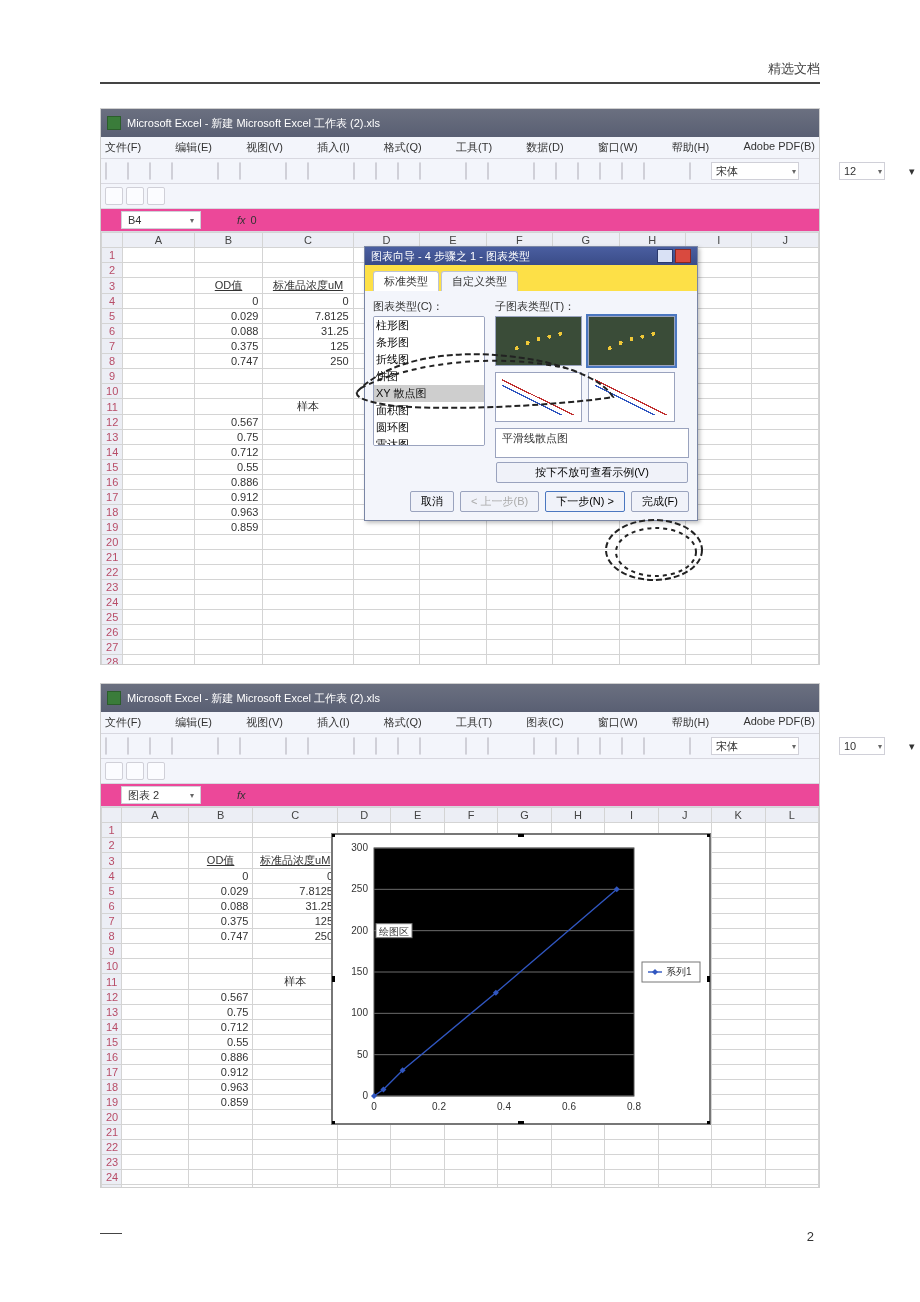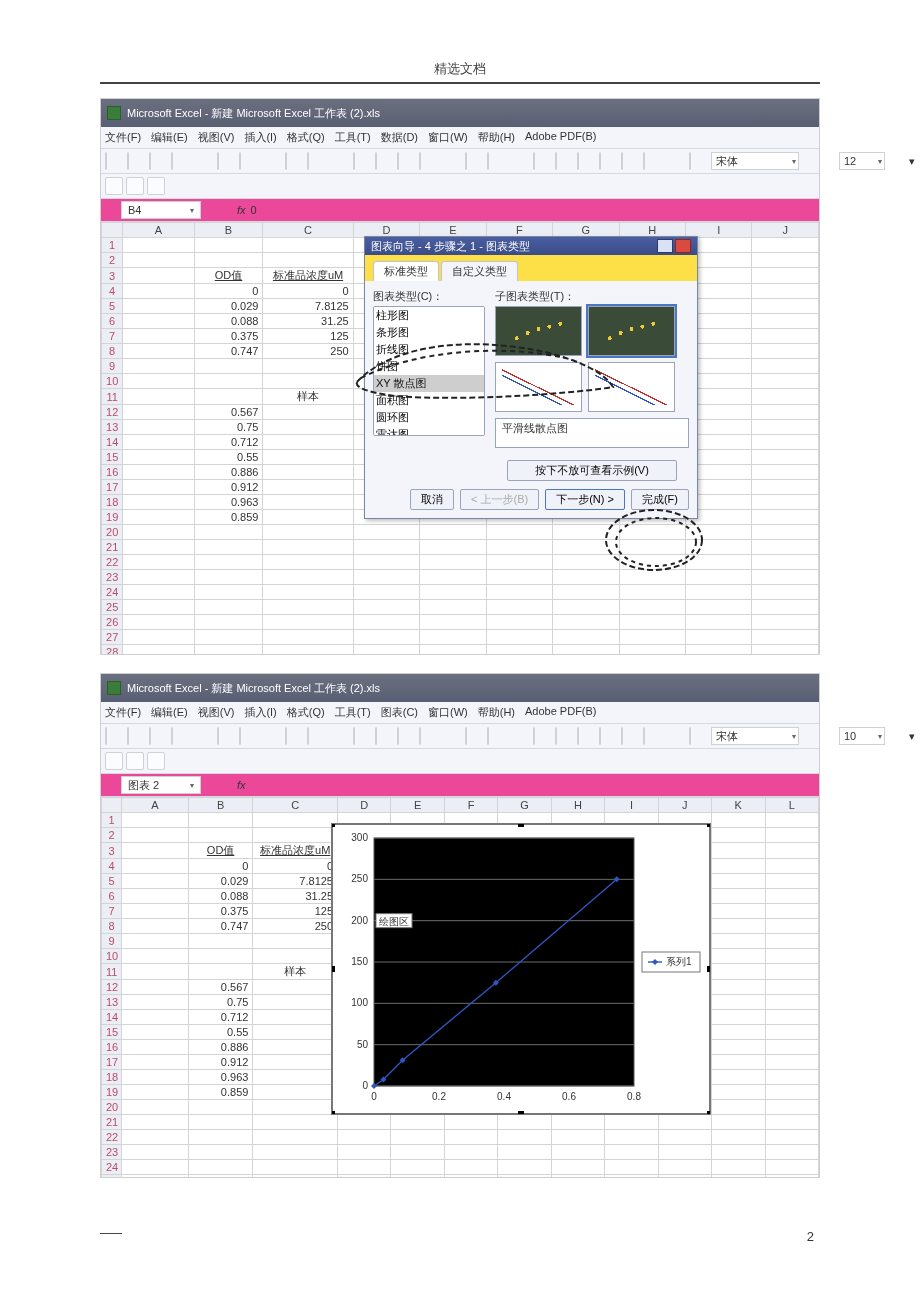--- a/index.html
+++ b/index.html
@@ -1,23 +1,23 @@
 <!DOCTYPE html>
 <html><head>
 <meta charset="utf-8">
 <style>
   body { margin:0; background:#fff; font-family:"SimSun","宋体",Arial,sans-serif; color:#333; }
   .page { width:920px; min-height:1302px; margin:0 auto; position:relative; padding:60px 100px 80px 100px; box-sizing:border-box; }
-  .page-header { text-align:center; font-size:13px; color:#444; border-bottom:2px solid #444; padding:0 0 4px 0; margin-bottom:14px; }
+  .page-header { text-align:right; font-size:13px; color:#444; border-bottom:2px solid #444; padding:0 0 4px 0; margin-bottom:24px; }
   .footer-left { position:absolute; left:100px; bottom:68px; width:22px; border-top:1px solid #444; }
   .footer-right { position:absolute; right:106px; bottom:58px; font-size:13px; color:#333; }
   .shot { border:1px solid #cfcfcf; margin-bottom:18px; font-family:"Tahoma","SimSun",Arial; }
   .titlebar { background:linear-gradient(#6b7080,#595f73); color:#fff; height:28px; font-size:11px; display:flex; align-items:center; padding:0 6px; }
   .titlebar .xicon { width:12px; height:12px; background:#3a7c3a; display:inline-block; margin-right:6px; border:1px solid #2b5e2b; }
-  .menubar { background:#f3f5fb; border-bottom:1px solid #d8d8e0; font-size:11px; padding:3px 4px; display:flex; gap:10px; color:#333; }
+  .menubar { background:#f3f5fb; border-bottom:1px solid #d8d8e0; font-size:11px; padding:3px 4px; display:flex; gap:10px; color:#333;justify-content:space-between; }
   .toolbar { background:#f3f5fb; border-bottom:1px solid #d8d8e0; font-size:11px; padding:3px 4px; display:flex; gap:20px; align-items:center; }
   .toolbar-2 { background:#f3f5fb; border-bottom:1px solid #d8d8e0; font-size:11px; padding:3px 4px; display:flex; gap:3px; align-items:center; }
   .btn16 { width:16px; height:16px; border:1px solid #d0d0d8; background:#fbfcff; border-radius:2px; }
   .tb-sep { width:1px; height:16px; background:#c8c8d2; margin:0 2px; }
   .tb-text { font-size:11px; padding:0 4px; }
   .tb-select { height:16px; border:1px solid #d0d0d8; background:#fff; font-size:11px; display:inline-flex; align-items:center; padding:0 12px 0 4px; position:relative; }
   .tb-select::after { content:"▾"; position:absolute; right:2px; font-size:8px; color:#666; }
   .fmt-bold { font-weight:bold; } .fmt-italic { font-style:italic; } .fmt-u { text-decoration:underline; }
   .formula-bar { background:#ec4899; border-bottom:1px solid #d8d8e0; font-size:11px; padding:2px 0; display:flex; align-items:center; }
   .name-box { height:16px; border:1px solid #d0d0d8; background:#fff; font-size:11px; display:flex; align-items:center; padding:0 6px; margin:0 14px 0 20px; min-width:66px; position:relative; }
@@ -569,21 +569,21 @@
             <div style="flex:1;">
               <div class="label-sm">子图表类型(T)：</div>
               <div class="preview-grid">
                 <div class="thumb"></div>
                 <div class="thumb sel"></div>
                 <div class="thumb white"></div>
                 <div class="thumb white"></div>
               </div>
               <div class="desc-box">平滑线散点图</div>
               <div class="btn-row" style="justify-content:center; margin-top:4px;">
-                <button class="wbtn" style="width:170px;margin-top:8px;">按下不放可查看示例(V)</button>
+                <button class="wbtn" style="width:192px;">按下不放可查看示例(V)</button>
               </div>
             </div>
           </div>
           <div class="btn-row">
             <button class="wbtn">取消</button>
             <button class="wbtn disabled">&lt; 上一步(B)</button>
             <button class="wbtn primary">下一步(N) &gt;</button>
             <button class="wbtn">完成(F)</button>
           </div>
         </div>

